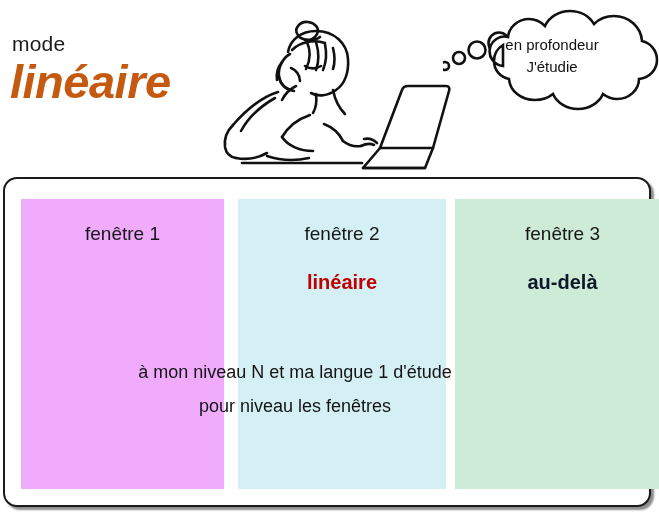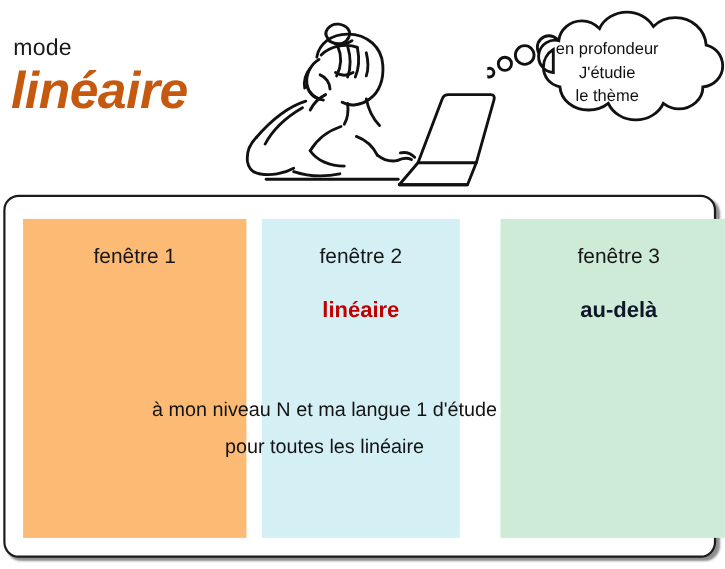--- a/index.html
+++ b/index.html
@@ -87,21 +87,21 @@
     box-shadow: 3px 3px 2px rgba(0,0,0,0.45);
   }
 
   
   .column {
     position: absolute;
     top: 20px;
     height: 290px;
   }
   #column-1 { left: 16px;  width: 203px; }
-  #column-2 { left: 233px; width: 180px; }
+  #column-2 { left: 233px; width: 208px; }
   #column-3 { left: 450px; width: 184px; padding-left: 31px; }
 
   .col-header {
     position: absolute;
     left: 0;
     width: 100%;
     text-align: center;
     pointer-events: none;
   }
   .col-window-label {
@@ -208,38 +208,37 @@
                c0 11 -10 20 -22 20 c-5 0 -10 -2 -14 -5
                c-4 9 -14 15 -25 15 c-11 0 -21 -6 -25 -15
                c-5 4 -11 6 -18 6 c-14 0 -25 -9 -26 -21
                c-9 -2 -15 -9 -15 -18 c0 -7 4 -13 9 -16 z"></path>
     </svg>
   </div>
 
   <div id="bubble-text">
     <span class="bline">en profondeur</span>
     <span class="bline">J'étudie</span>
-    <span class="bline">le thème</span>
   </div>
 </div>
 
 <div id="panel" style="border-color: rgb(27, 27, 27);">
 
-  <div class="column" id="column-1" style="background: #fdba74;">
+  <div class="column" id="column-1" style="background: #f0abfc;">
     <div class="col-header col-window-label">fenêtre 1</div>
   </div>
 
   <div class="column" id="column-2" style="background: rgb(212, 240, 244);">
     <div class="col-header col-window-label">fenêtre 2</div>
     <div class="col-header col-window-name" style="color: rgb(192, 0, 0);">linéaire</div>
   </div>
 
   <div class="column" id="column-3" style="background: rgb(205, 235, 214);">
     <div class="col-header col-window-label">fenêtre 3</div>
     <div class="col-header col-window-name" style="color: #0f172a;">au-delà</div>
   </div>
 
   <div id="caption">
     <span class="cline">à mon niveau N et ma langue 1 d'étude</span>
-    <span class="cline">pour toutes les linéaire</span>
+    <span class="cline">pour niveau les fenêtres</span>
   </div>
 
 </div>
 
 </body></html>

